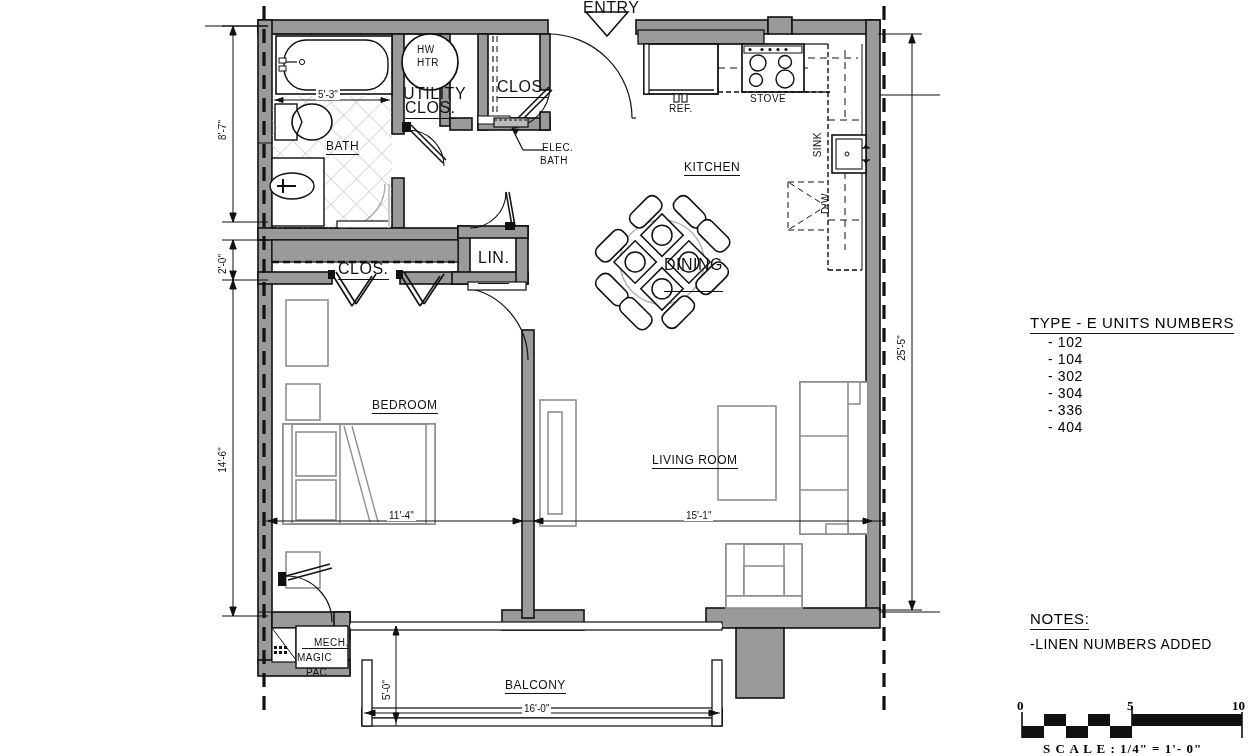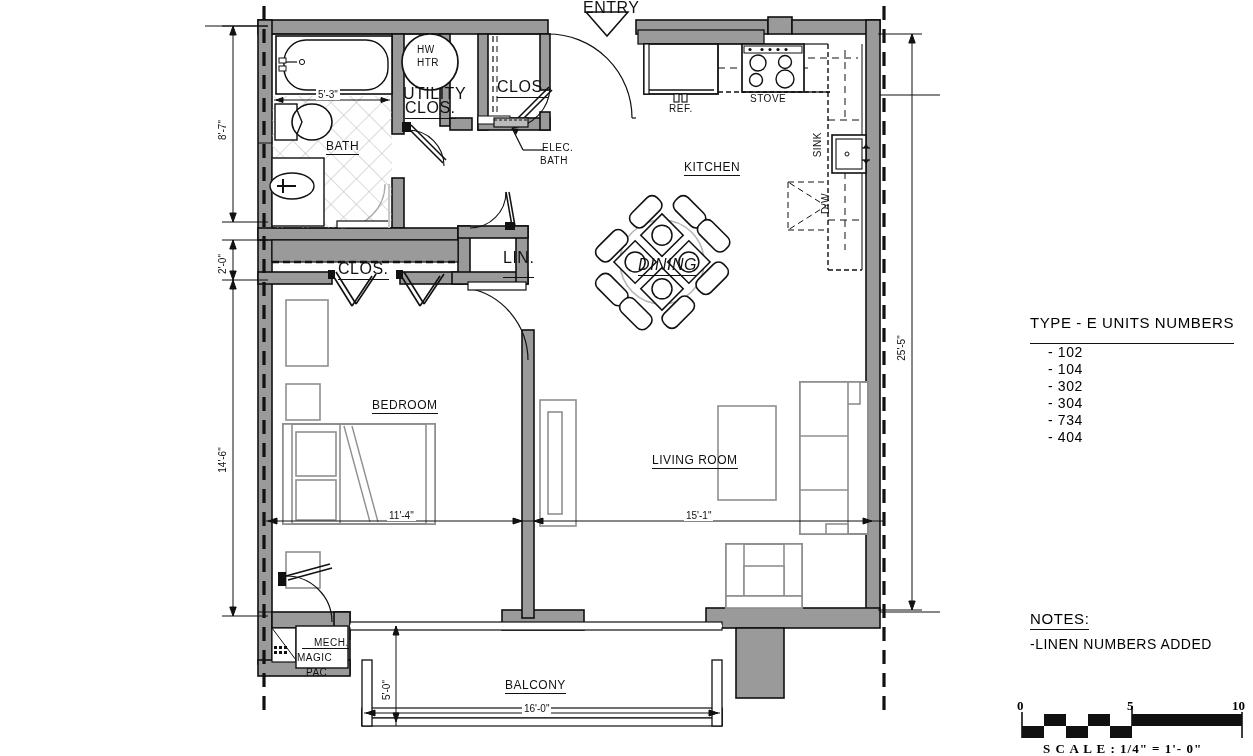--- a/index.html
+++ b/index.html
@@ -8,21 +8,21 @@
        font-family:"Liberation Sans", sans-serif;color:#000;}
   #plan{position:absolute;left:0;top:0;width:1253px;height:756px;}
   .lbl{position:absolute;font-family:"Liberation Sans",sans-serif;
        letter-spacing:.5px;white-space:nowrap;color:#111;}
   .rm{font-size:12px;border-bottom:1.4px solid #111;padding-bottom:1px;}
   .sm{font-size:16px;}
   .xs{font-size:10px;}
   .dim{font-size:10px;letter-spacing:0;}
   .vert{transform-origin:left top;}
   .legend{position:absolute;}
-  .legend .hd{font-size:15px;border-bottom:1.5px solid #111;padding-bottom:12px;
+  .legend .hd{font-size:15px;border-bottom:1.5px solid #111;padding-bottom:2px;
               white-space:nowrap;letter-spacing:.6px;}
   .legend .it{font-size:14px;letter-spacing:.6px;margin-left:18px;line-height:1.22;}
   .notehd{font-size:15px;border-bottom:1.5px solid #111;padding-bottom:2px;
           display:inline-block;letter-spacing:.6px;}
   .noteit{font-size:14px;letter-spacing:.5px;}
   .scaletxt{font-family:"Liberation Serif",serif;font-weight:bold;font-size:13px;
             letter-spacing:1px;}
   .scnum{font-family:"Liberation Serif",serif;font-weight:bold;font-size:13px;}
 </style>
 </head>
@@ -408,22 +408,22 @@
     </g>
   </g>
 </svg>
 </div>
 
 <div class="lbl rm" style="left:326px;top:139px;">BATH</div>
 <div class="lbl sm" style="left:403px;top:85px;">UTILITY</div>
 <div class="lbl sm" style="left:405px;top:99px;border-bottom:1.3px solid #111;padding-bottom:1px;">CLOS.</div>
 <div class="lbl sm" style="left:497px;top:78px;border-bottom:1.3px solid #111;padding-bottom:1px;">CLOS.</div>
 <div class="lbl rm" style="left:684px;top:160px;">KITCHEN</div>
-<div class="lbl sm" style="left:638px;top:256px;border-bottom:1.3px solid #111;padding-bottom:1px;font-style:italic;">DINING</div>
-<div class="lbl sm" style="left:478px;top:249px;border-bottom:1.3px solid #111;padding-bottom:10px;margin-left:25px;">LIN.</div>
+<div class="lbl sm" style="left:664px;top:256px;border-bottom:1.3px solid #111;padding-bottom:17px;">DINING</div>
+<div class="lbl sm" style="left:478px;top:249px;border-bottom:1.3px solid #111;padding-bottom:16px;">LIN.</div>
 <div class="lbl sm" style="left:338px;top:260px;border-bottom:1.3px solid #111;padding-bottom:1px;">CLOS.</div>
 <div class="lbl rm" style="left:372px;top:398px;">BEDROOM</div>
 <div class="lbl rm" style="left:652px;top:453px;">LIVING ROOM</div>
 <div class="lbl rm" style="left:505px;top:678px;">BALCONY</div>
 
 <div class="lbl sm" style="left:583px;top:-1px;">ENTRY</div>
 <div class="lbl xs" style="left:417px;top:44px;">HW</div>
 <div class="lbl xs" style="left:417px;top:57px;">HTR</div>
 <div class="lbl xs" style="left:669px;top:103px;">REF.</div>
 <div class="lbl xs" style="left:750px;top:93px;">STOVE</div>
@@ -444,21 +444,21 @@
 <div class="lbl dim" style="left:684px;top:510px;background:#fff;padding:0 2px;">15'-1"</div>
 <div class="lbl dim vert" style="left:392px;top:690px;transform:rotate(-90deg) translate(-50%,-100%);">5'-0"</div>
 <div class="lbl dim" style="left:522px;top:703px;background:#fff;padding:0 2px;">16'-0"</div>
 
 <div class="legend" style="left:1030px;top:314px;">
   <div class="hd">TYPE - E  UNITS NUMBERS</div>
   <div class="it">- 102</div>
   <div class="it">- 104</div>
   <div class="it">- 302</div>
   <div class="it">- 304</div>
-  <div class="it">- 734</div>
+  <div class="it">- 336</div>
   <div class="it">- 404</div>
 </div>
 
 <div style="position:absolute;left:1030px;top:610px;">
   <div class="notehd">NOTES:</div>
   <div class="noteit" style="margin-top:6px;">-LINEN NUMBERS ADDED</div>
 </div>
 
 <div class="scnum" style="position:absolute;left:1017px;top:698px;">0</div>
 <div class="scnum" style="position:absolute;left:1127px;top:698px;">5</div>

